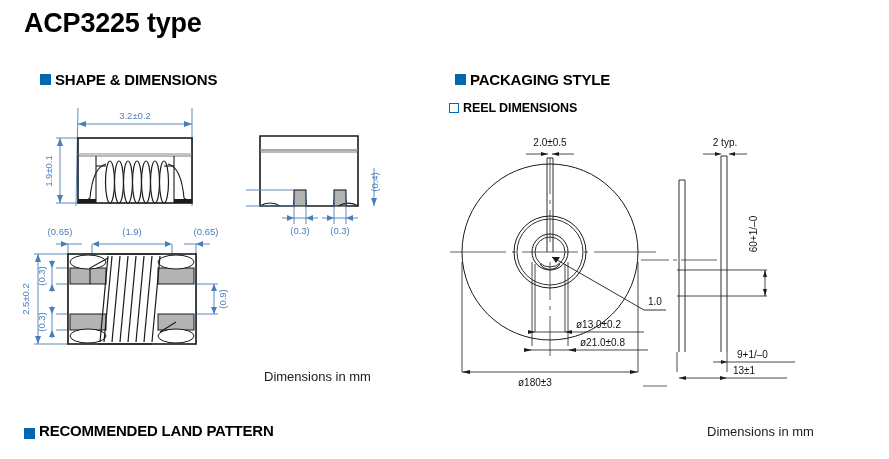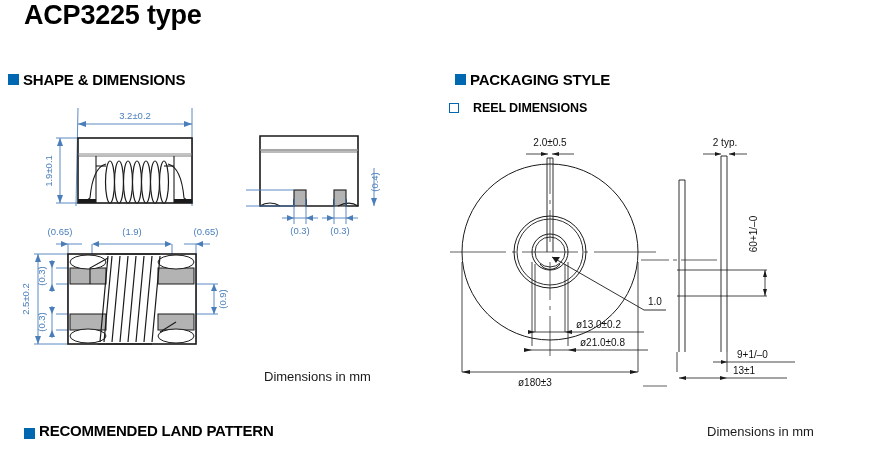--- a/index.html
+++ b/index.html
@@ -1,37 +1,37 @@
 <!DOCTYPE html>
 <html><head>
 <meta charset="utf-8">
 <style>
   html,body{margin:0;padding:0;background:#ffffff;}
   body{width:889px;height:459px;position:relative;overflow:hidden;
        font-family:"Liberation Sans","DejaVu Sans",sans-serif;color:#000;}
   .abs{position:absolute;}
   
-  #page-title{left:24px;top:0;font-size:27px;font-weight:bold;letter-spacing:-0.2px;}
+  #page-title{left:24px;top:8px;font-size:27px;font-weight:bold;letter-spacing:-0.2px;}
   .section-head{font-size:15px;font-weight:bold;letter-spacing:-0.2px;display:flex;align-items:center;gap:4px;}
   .sq-filled{width:11px;height:11px;background:#0068b0;display:inline-block;flex:none;}
   .sq-hollow{width:10px;height:10px;border:1.6px solid #0068b0;background:#fff;display:inline-block;flex:none;box-sizing:border-box;}
-  .sub-head{font-size:12.5px;font-weight:bold;letter-spacing:-0.1px;display:flex;align-items:center;gap:14px;}
+  .sub-head{font-size:12.5px;font-weight:bold;letter-spacing:-0.1px;display:flex;align-items:center;gap:4px;}
   .caption{font-size:13px;color:#1a1a1a;}
   
   svg{display:block;overflow:visible;}
   text{font-family:"Liberation Sans","DejaVu Sans",sans-serif;}
   .dim-blue{fill:#4a7ebb;font-size:9.5px;}
   .dim-black{fill:#111;font-size:10px;}
 </style>
 </head>
 <body>
 
 <div class="abs" id="page-title">ACP3225 type</div>
 
-<div class="abs section-head" style="left:8px;top:71px;">
+<div class="abs section-head" style="left:40px;top:71px;">
   <span class="sq-filled"></span>
   <span>SHAPE &amp; DIMENSIONS</span>
 </div>
 
 <div class="abs" style="left:30px;top:98px;">
   <svg width="210" height="130" viewBox="0 0 210 130">
     <g stroke="#4a7ebb" stroke-width="0.9" fill="none">
 
       <line x1="48" y1="10" x2="46" y2="108"></line>
       <line x1="162" y1="10" x2="162" y2="108"></line>

